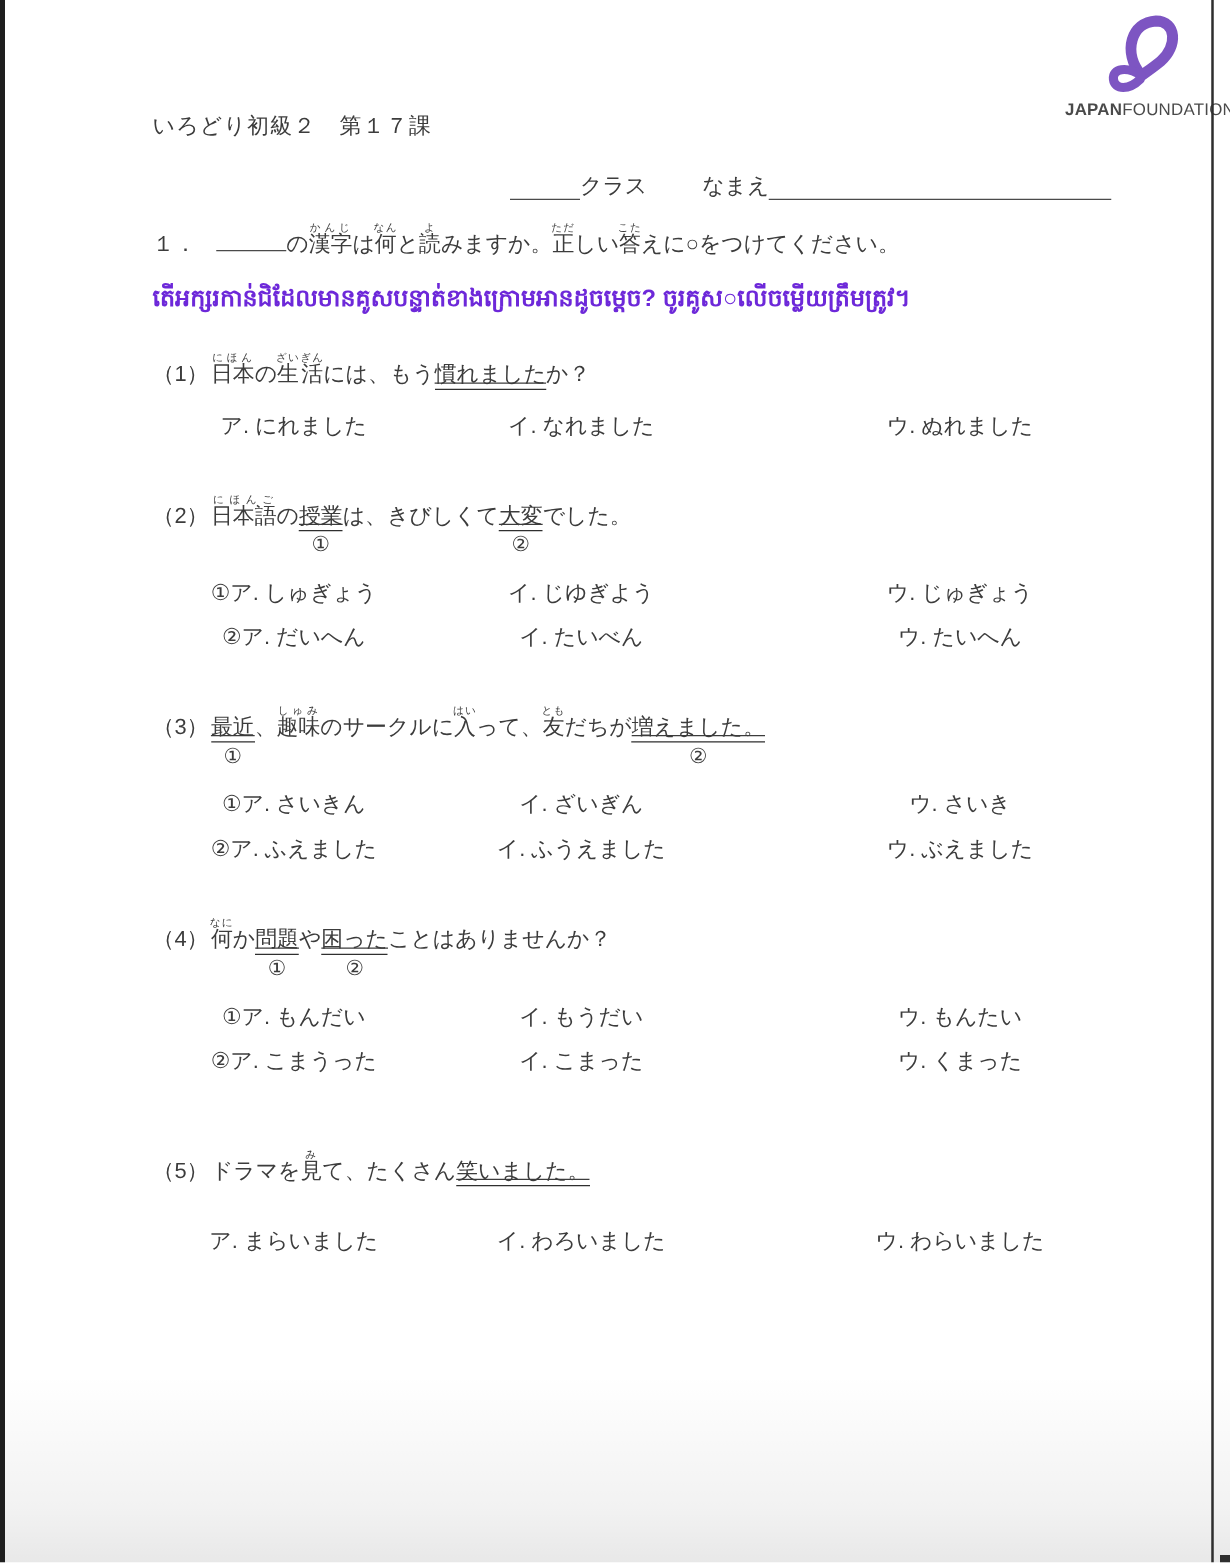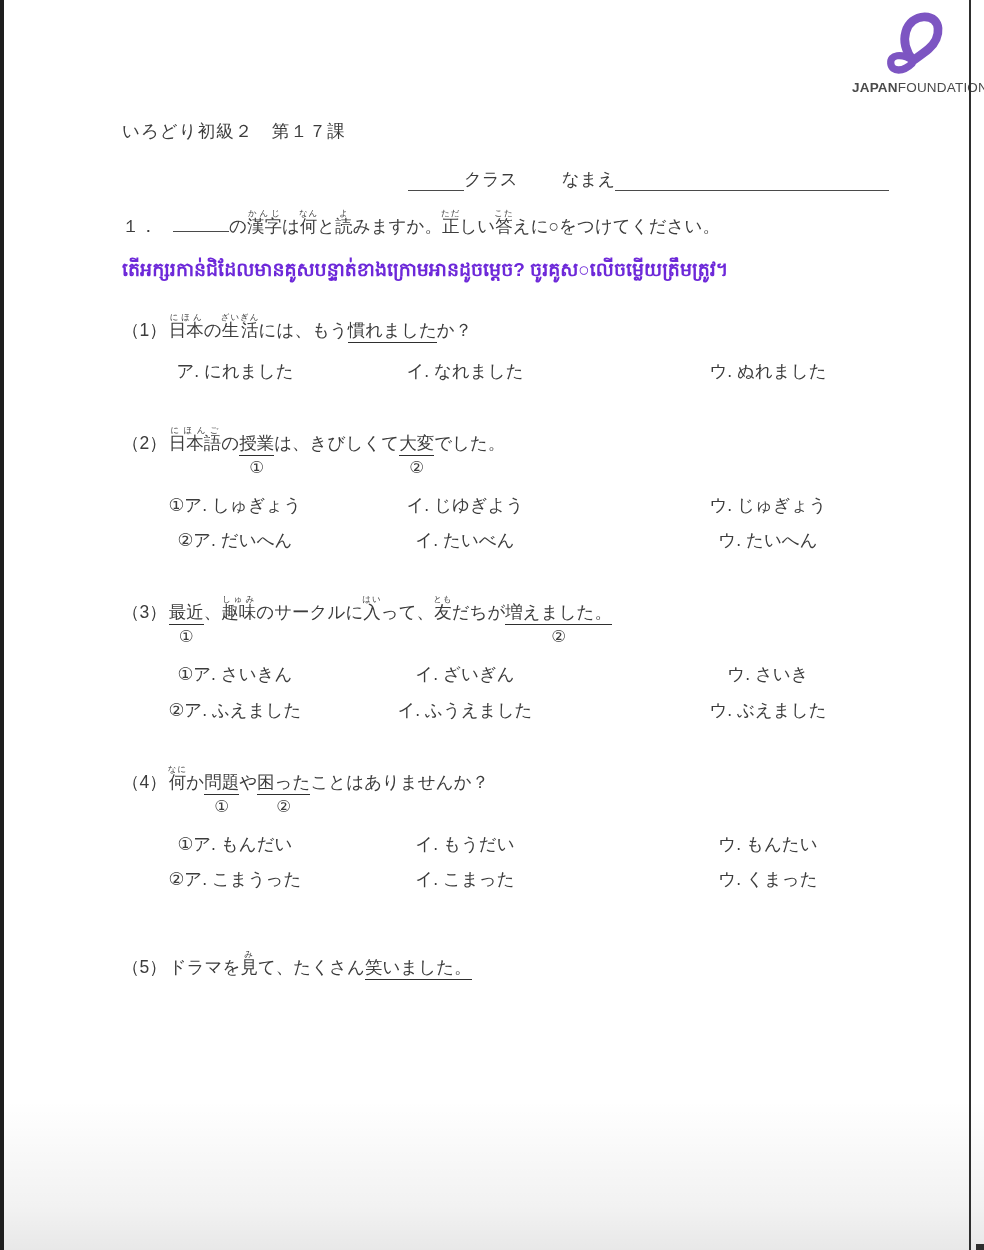--- a/index.html
+++ b/index.html
@@ -33,21 +33,21 @@
     position: absolute; top: 8px; right: 2px; width: 130px;
     text-align: center; z-index: 2;
   }
   .logo svg { display: block; margin: 0 auto 2px auto; }
   .logo-text {
     font-size: 13.5px; color: #4a4a4a; letter-spacing: 0.2px; white-space: nowrap;
   }
   .lt-bold { font-weight: 700; }
   .lt-light { font-weight: 400; }
 
-  .content { position: relative; padding: 119px 30px 0 122px; z-index: 1; }
+  .content { position: relative; padding: 88px 30px 0 122px; z-index: 1; }
 
   .doc-title { font-size: 17.5px; letter-spacing: 1px; }
 
   .name-line {
     margin-top: 24px; margin-left: 286px; font-size: 17.5px;
     display: flex; align-items: flex-end;
   }
   .blank { border-bottom: 1.5px solid #4a4a4a; }
   .name-line .blank { height: 21px; }
   .blank-class { width: 56px; }
@@ -62,21 +62,21 @@
   .blank-q { display: inline-block; width: 56px; height: 1em; vertical-align: baseline; }
 
   .khmer-line { margin-top: 12px; font-size: 19px; font-weight: 600; color: #6d28d9; }
 
   .questions { margin-top: 28px; }
   .question-block { margin-bottom: 42px; }
   .question-block:nth-child(4) { margin-bottom: 58px; }
   .question-line.has-markers { margin-bottom: 30px; }
   .q-label { margin-right: 2px; }
 
-  .u { border-bottom: 1.6px solid #2f2f2f; padding-bottom: 2px; position: relative; }
+  .u { border-bottom: 1.6px solid #2f2f2f; padding-bottom: 2px; position: relative; text-decoration: underline; }
   .marker {
     position: absolute; left: 50%; top: calc(100% + 4px);
     transform: translateX(-50%);
     font-size: 16.5px; line-height: 1; white-space: nowrap;
   }
 
   .options-row {
     display: grid; grid-template-columns: 226px 234px auto;
     margin-top: 9px; font-size: 17.5px; line-height: 1.5; text-align: center;
   }
@@ -156,18 +156,23 @@
           <span class="option">ウ. もんたい</span>
         </div>
         <div class="options-row">
           <span class="option">②ア. こまうった</span>
           <span class="option">イ. こまった</span>
           <span class="option">ウ. くまった</span>
         </div>
       </div>
       <div class="question-block">
         <div class="jp-line question-line"><span class="q-label">（5）</span><span>ドラマを</span><ruby>見<rt>み</rt></ruby><span>て、たくさん</span><span class="u">笑いました。</span></div>
+        <div class="options-row">
+          <span class="option">ア. まらいました</span>
+          <span class="option">イ. わろいました</span>
+          <span class="option">ウ. わらいました</span>
+        </div>
       </div>
     </div>
 </div>
 
 <div class="bottom-shadow"></div>
 <div class="corner-dark"></div>
 
 </body></html>

